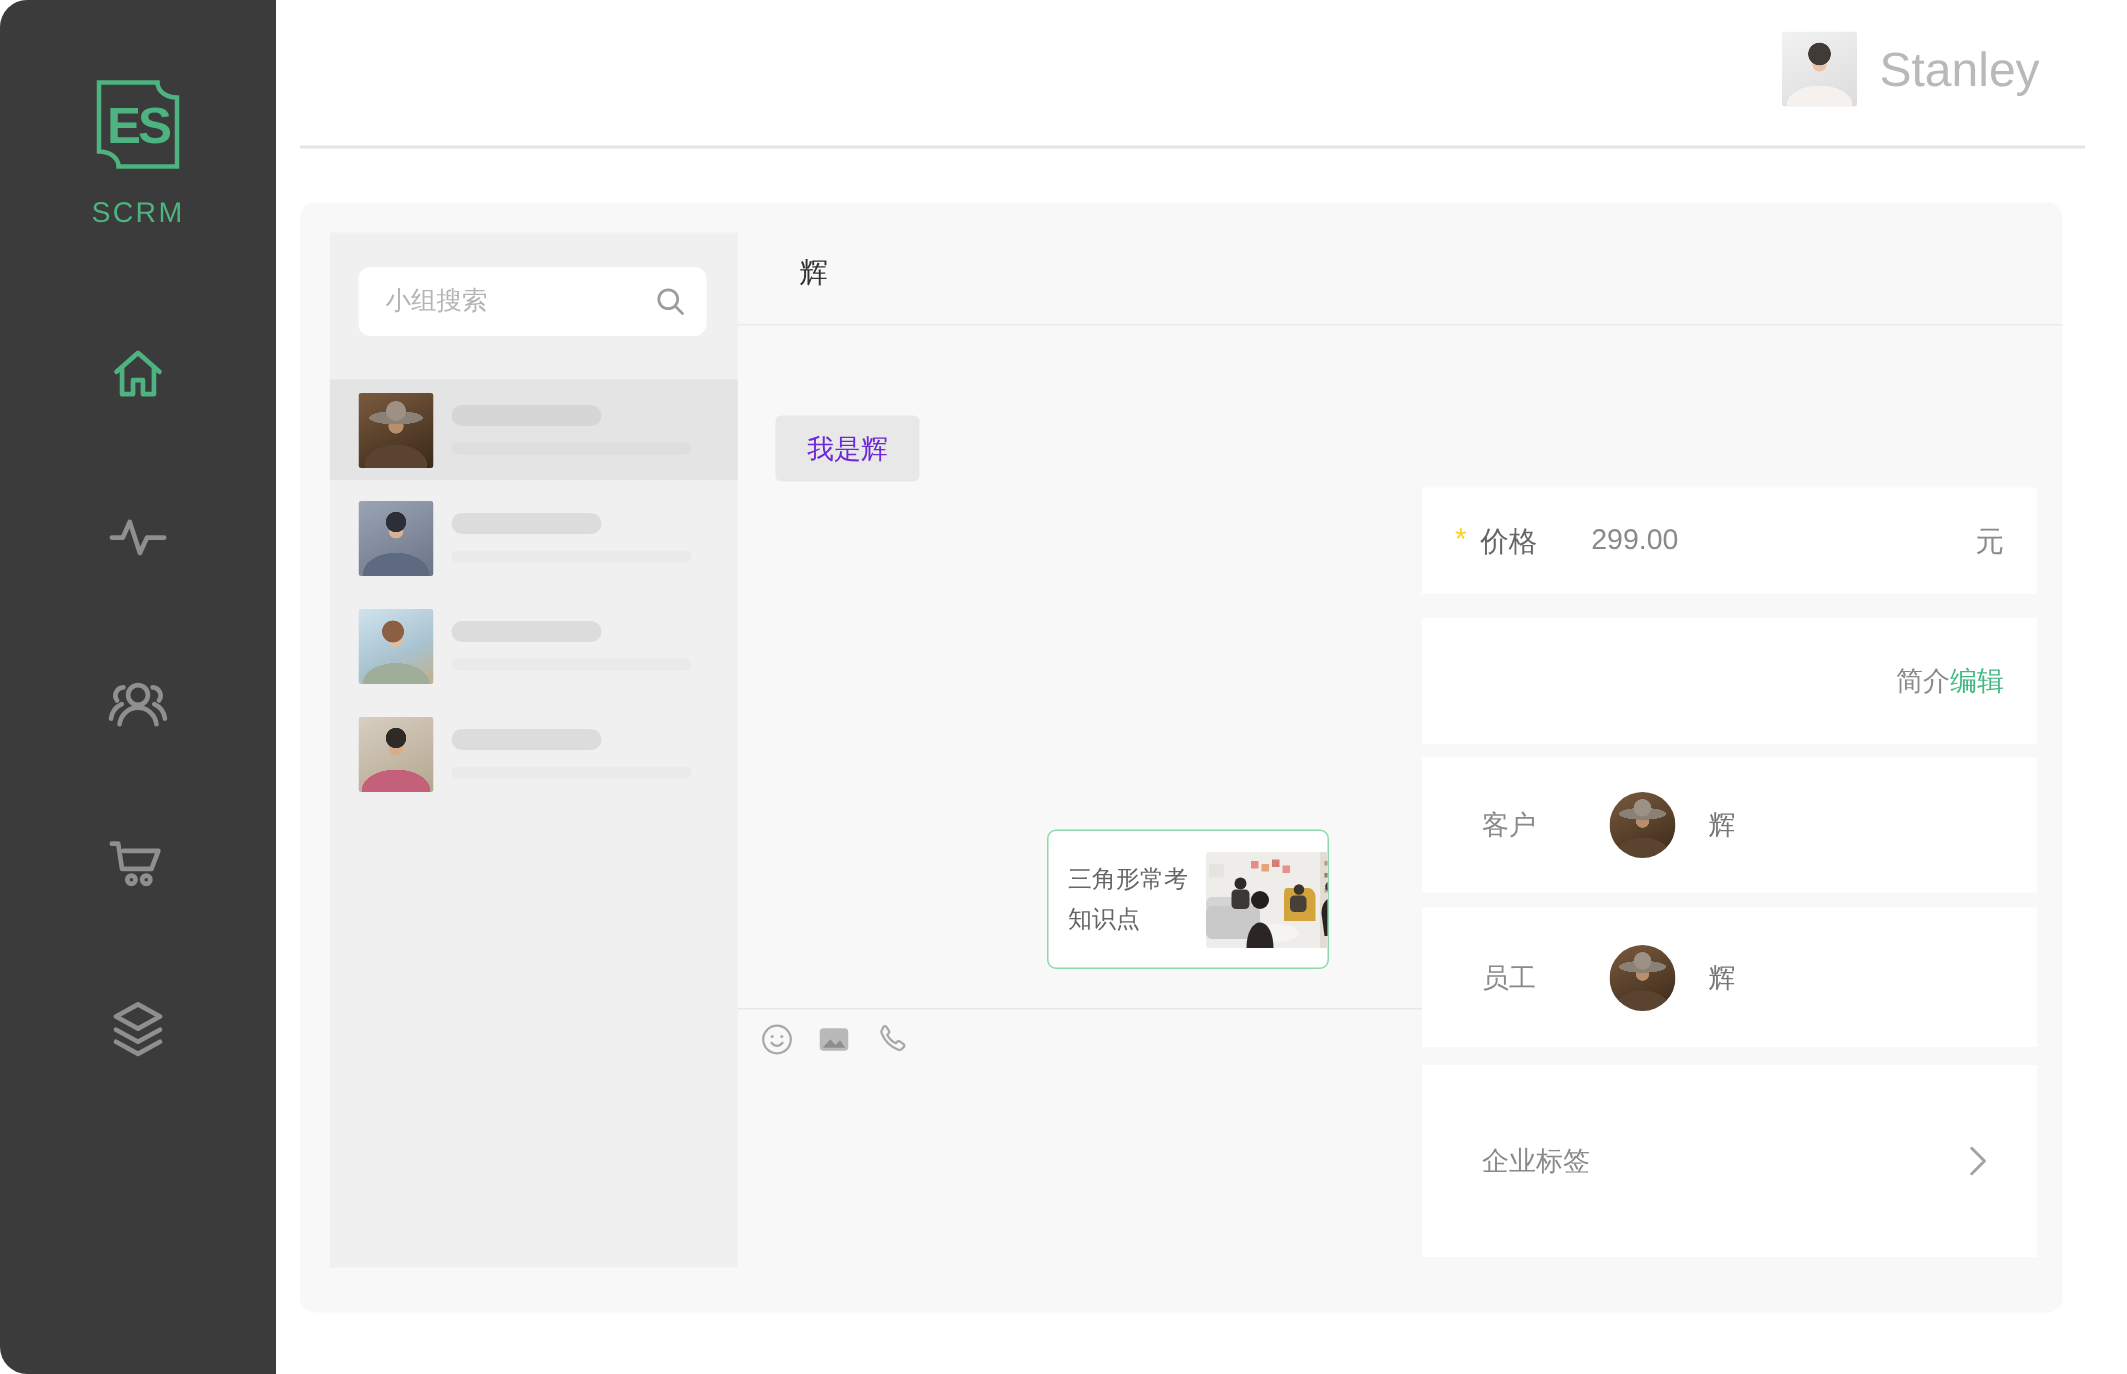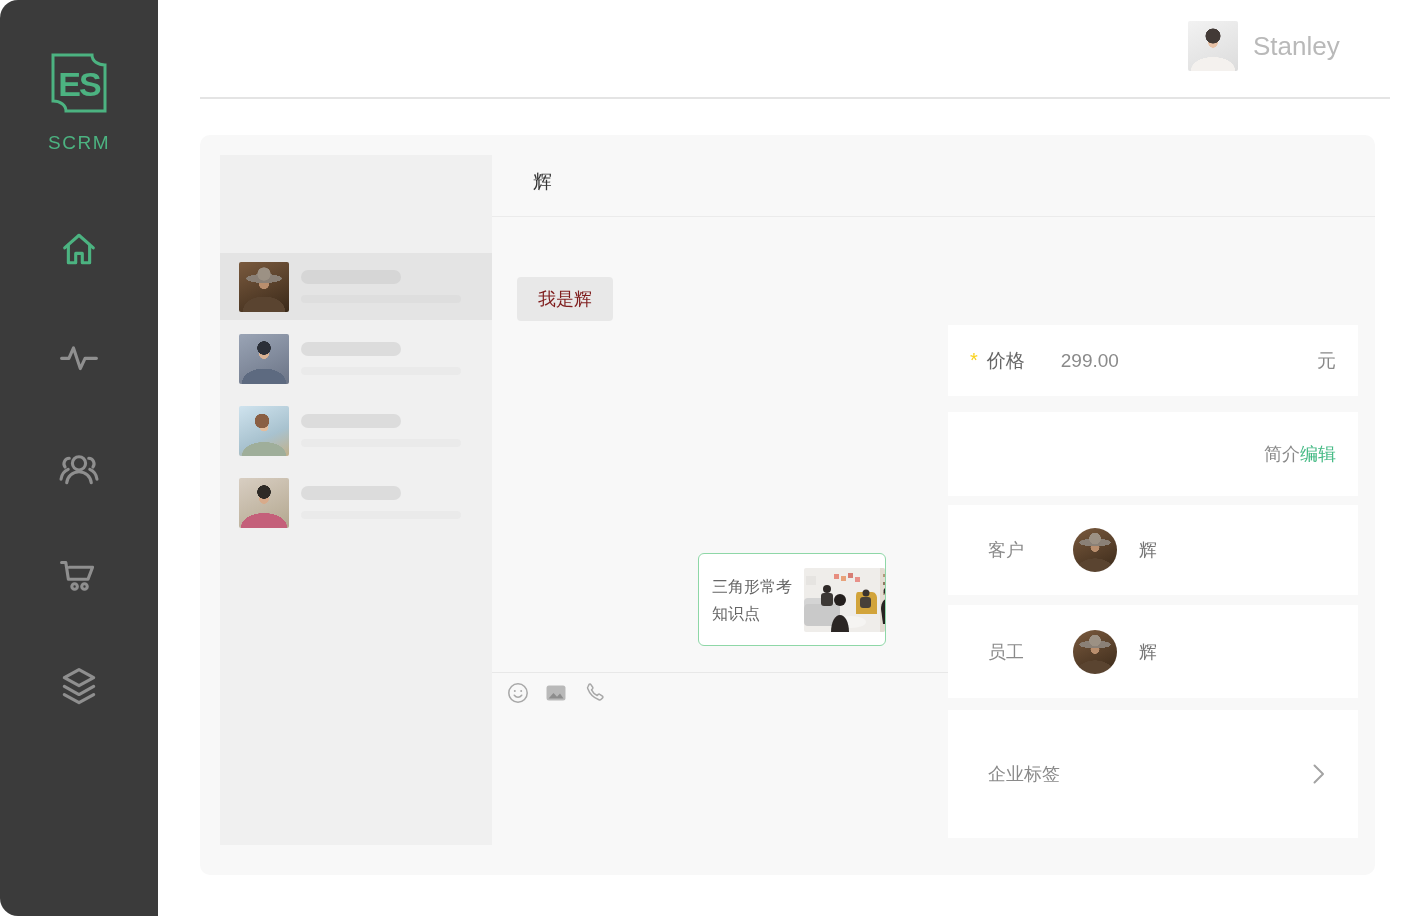--- a/index.html
+++ b/index.html
@@ -1,33 +1,33 @@
 <!DOCTYPE html>
 <html><head>
 <meta charset="utf-8">
 <style>
   * { margin:0; padding:0; box-sizing:border-box; }
   html,body { background:#fff; font-family:"Liberation Sans","DejaVu Sans",sans-serif; }
   .page { position:relative; width:1418px; height:916px; background:#fff; border-radius:18px; overflow:hidden; }
 
   
-  .sidebar { position:absolute; left:0; top:0; width:158px; height:916px; background:#3b3b3b;
+  .sidebar { position:absolute; left:0; top:0; width:184px; height:916px; background:#3b3b3b;
              display:flex; flex-direction:column; align-items:center; }
   .logo { position:relative; margin-top:50px; width:62px; height:66px; }
   .logo svg { position:absolute; inset:0; }
   .logo-letters { position:absolute; inset:0; display:flex; align-items:center; justify-content:center;
                   color:#4cb381; font-size:34px; font-weight:bold; letter-spacing:-2px; padding-top:2px; }
   .brand { margin-top:16px; color:#4cb381; font-size:19px; letter-spacing:1.5px; }
   .nav { margin-top:72px; display:flex; flex-direction:column; gap:63px; align-items:center; }
   .nav-item { width:46px; height:46px; display:flex; align-items:center; justify-content:center; cursor:pointer; }
 
   
   .header-user { position:absolute; left:1188px; top:21px; display:flex; align-items:center; gap:15px; cursor:pointer; }
   .hdr-avatar { width:60px; height:60px; border-radius:50%; }
-  .hdr-name { font-size:26px; color:#b9b9b9; }
+  .hdr-name { font-size:32px; color:#b9b9b9; }
   .header-line { position:absolute; left:200px; top:97px; width:1190px; height:2px; background:#e4e4e4; }
 
   
   .main { position:absolute; left:200px; top:135px; width:1175px; height:740px; background:#f8f8f8; border-radius:10px; }
 
   
   .contacts { position:absolute; left:20px; top:20px; width:272px; height:690px; background:#f0f0f0; }
   .search-box { position:absolute; left:19px; top:23px; width:232px; height:46px; background:#fff; border-radius:8px; }
   .search-box input { position:absolute; inset:0; border:0; outline:none; background:transparent;
                       padding:0 46px 0 18px; font-size:17px; color:#666; font-family:inherit; }
@@ -68,21 +68,21 @@
       linear-gradient(155deg, #d8cec2, #b3a78f); }
   .ph-stanley { background:
       radial-gradient(circle at 50% 30%, #423a36 0 17%, transparent 18%),
       radial-gradient(circle at 50% 44%, #e8c3a8 0 12%, transparent 13%),
       radial-gradient(ellipse 44% 26% at 50% 98%, #f4f1ee 0 99%, transparent 100%),
       linear-gradient(155deg, #f2f2f2, #dcdcdc); }
 
   
   .chat-header { position:absolute; left:292px; top:0; width:883px; height:82px; border-bottom:1px solid #ebebeb; }
   .chat-title { position:absolute; left:41px; bottom:21px; font-size:19px; color:#333; }
-  .bubble { position:absolute; background:#e8e8e8; border-radius:4px; padding:10px 21px; font-size:18px; color:#7f1d1d; white-space:nowrap; }
+  .bubble { position:absolute; background:#e8e8e8; border-radius:4px; padding:10px 21px; font-size:18px; color:#6d28d9; white-space:nowrap; }
   .msg0 { left:317px; top:142px; }
   .msg1 { left:317px; top:222px; }
   .mcard { position:absolute; left:498px; top:418px; width:188px; height:93px; background:#fff;
            border:1px solid #8ed7a7; border-radius:6px; display:flex; align-items:center; cursor:pointer; }
   .mcard-text { margin-left:13px; width:92px; font-size:16px; color:#666; line-height:27px; }
   .mcard-img { width:92px; height:64px; margin-left:10px; border-radius:2px; overflow:hidden; }
   .chat-divider { position:absolute; left:292px; top:537px; width:655px; height:1px; background:#e8e8e8; }
   .chat-toolbar { position:absolute; left:306px; top:546px; display:flex; gap:14px; align-items:center; }
   .tool { width:24px; height:24px; cursor:pointer; }
 
@@ -162,20 +162,27 @@
 
   <div class="header-user">
     <div class="ph ph-stanley hdr-avatar"></div>
     <span class="hdr-name">Stanley</span>
   </div>
   <div class="header-line"></div>
 
   <div class="main">
 
     <div class="contacts">
+      <div class="search-box">
+        <input type="text" placeholder="小组搜索" style="">
+        <svg class="search-ic" viewBox="0 0 24 24" fill="none" stroke="#9c9c9c" stroke-width="1.8" stroke-linecap="round">
+          <circle cx="10.5" cy="10.5" r="6.3"></circle>
+          <path d="M15.2 15.2 20 20"></path>
+        </svg>
+      </div>
       <div class="clist">
         <div class="citem selected">
           <div class="ph ph-hui"></div>
           <div class="bars">
             <div class="bar1"></div>
               <div class="bar2"></div>
           </div>
         </div>
         <div class="citem">
           <div class="ph ph-li"></div>

